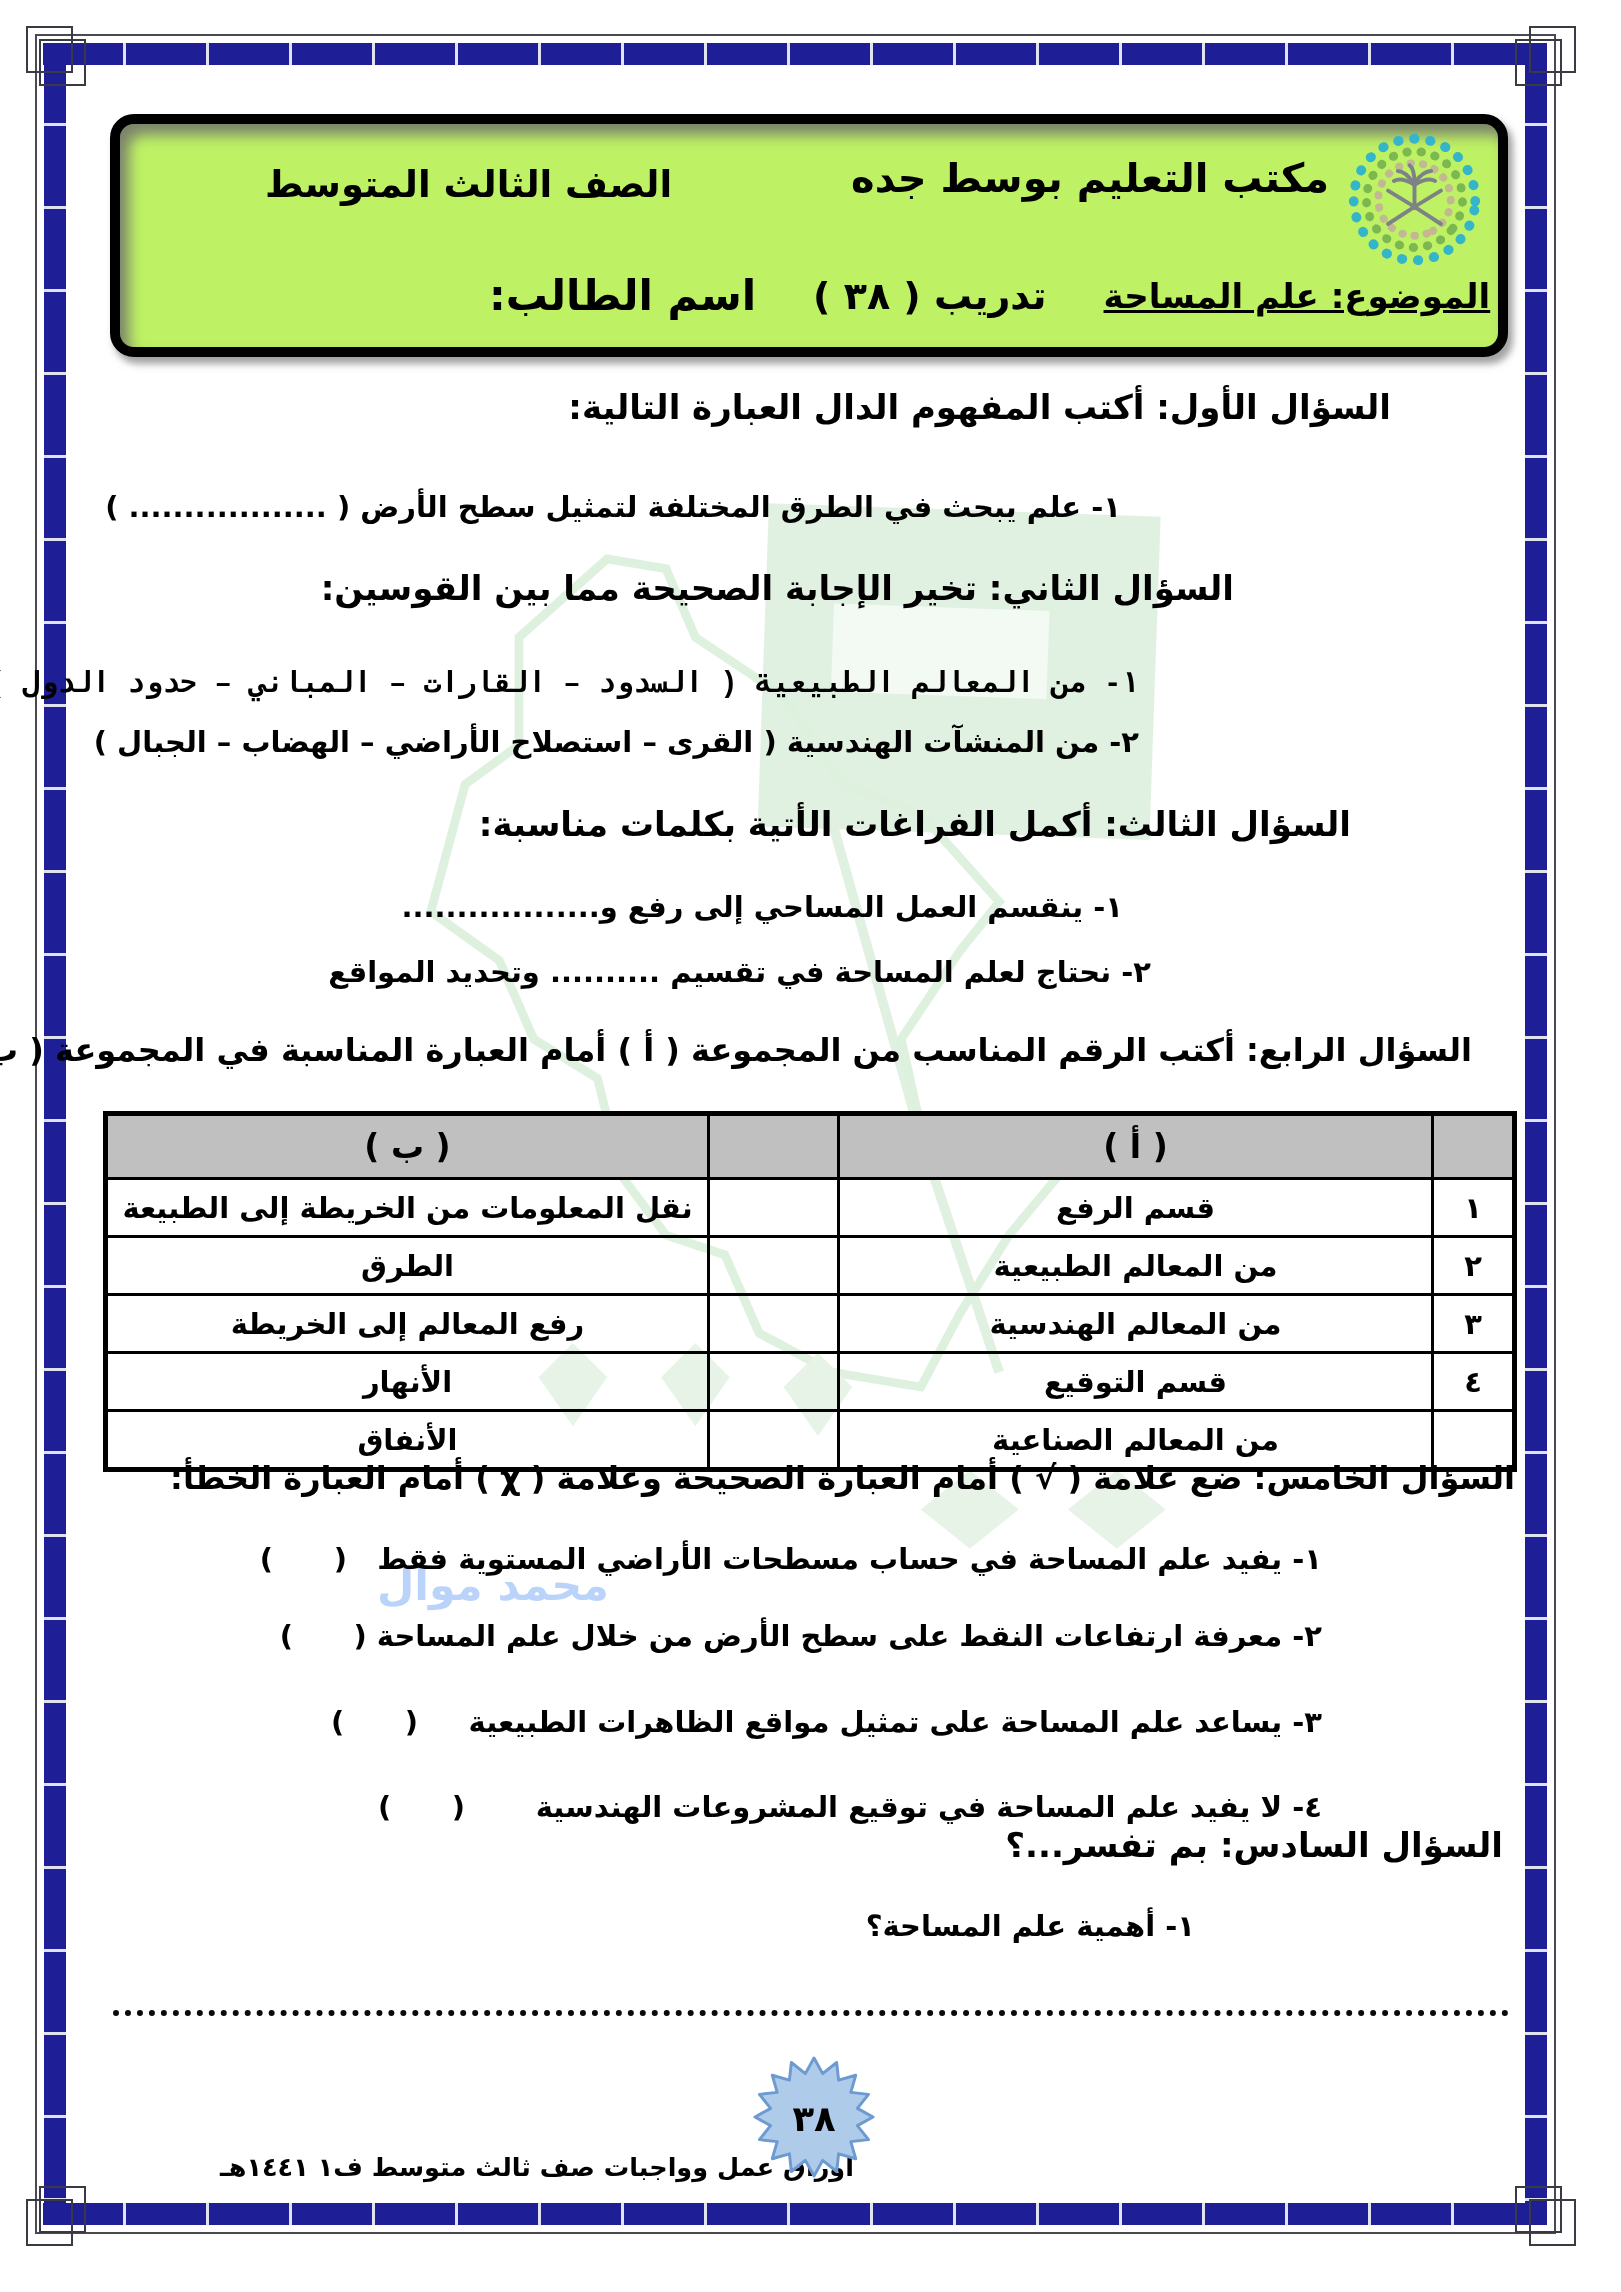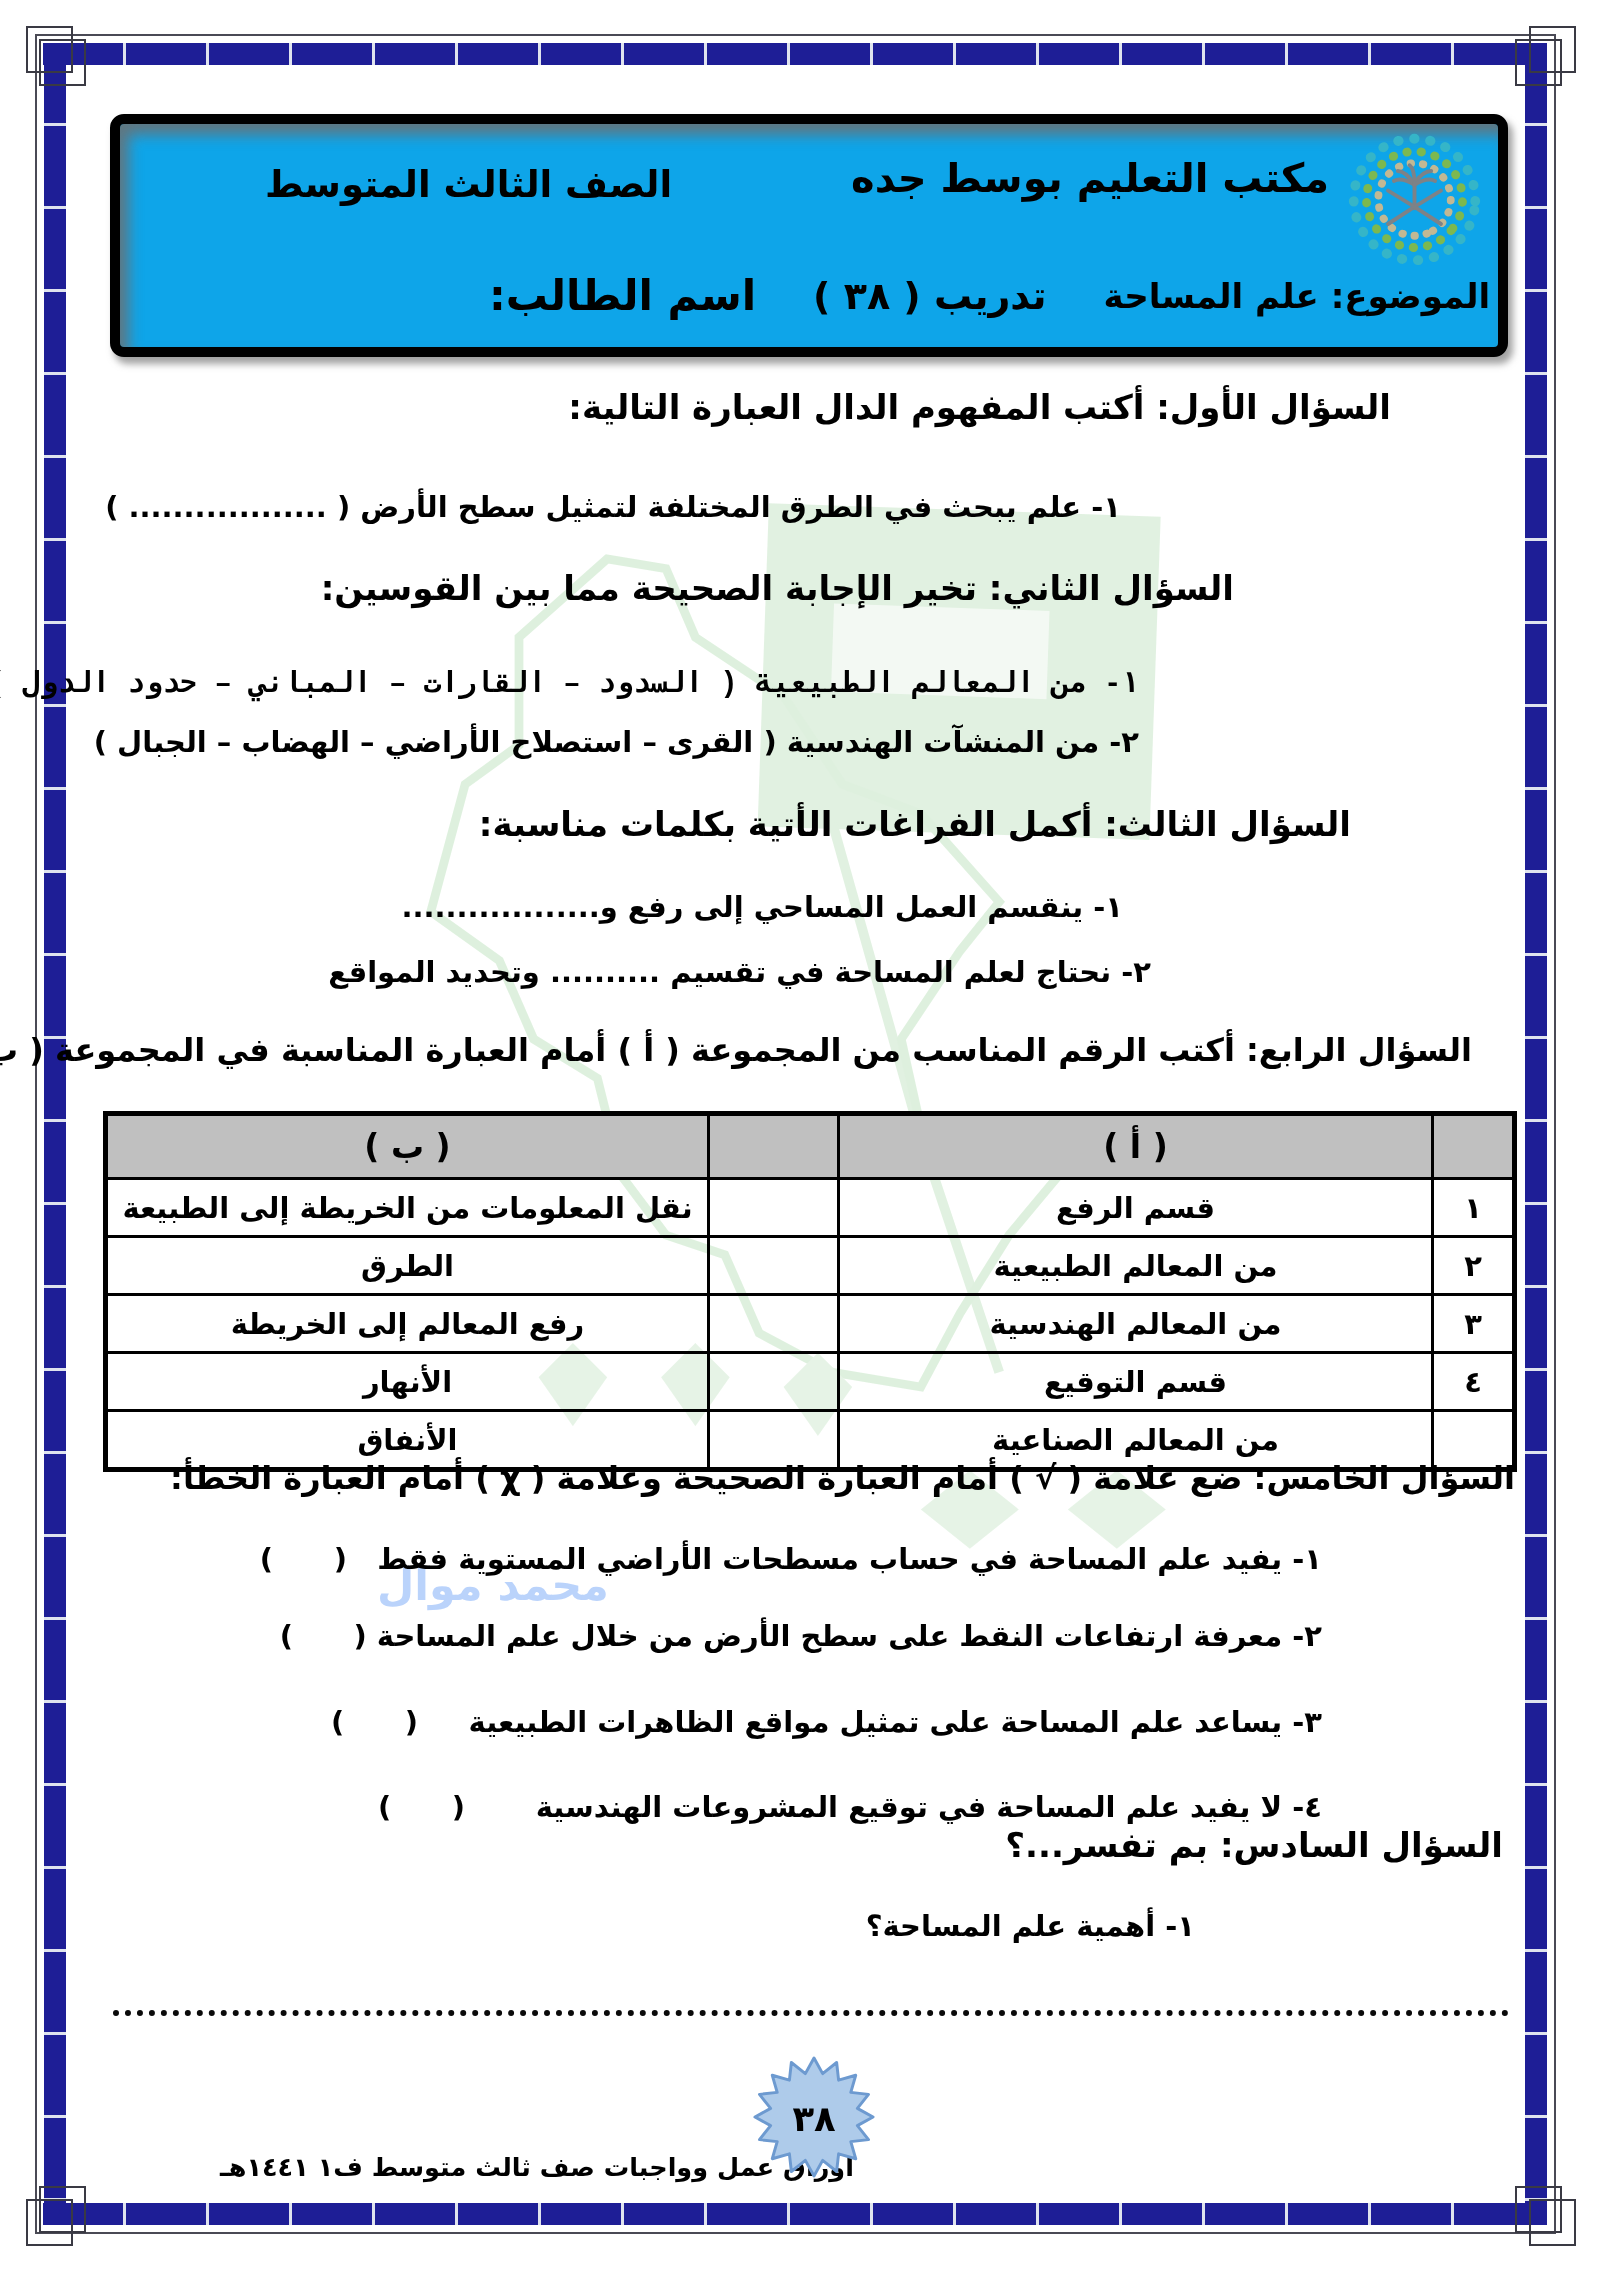--- a/index.html
+++ b/index.html
@@ -10,28 +10,28 @@
   .qitem{font-size:29px;letter-spacing:-0.5px;}
   
   .outer-line{position:absolute;left:35px;top:34px;right:65px;bottom:59px;
               border:2px solid #4a4a55;z-index:1;}
   .band{position:absolute;z-index:1;}
   .band-h{background:repeating-linear-gradient(90deg,var(--border-navy,#1e1e96) 0 80px,#dfe3ee 80px 83px);}
   .band-v{background:repeating-linear-gradient(180deg,var(--border-navy,#1e1e96) 0 80px,#dfe3ee 80px 83px);}
   .csq{position:absolute;width:43px;height:43px;border:2px solid #3a3a44;z-index:2;background:transparent;}
   
   .header-box{position:absolute;left:110px;top:114px;width:1378px;height:223px;z-index:3;
-              border:10.8px solid #000;border-radius:14px;background:#0ea5e9;
+              border:10.8px solid #000;border-radius:24px;background:#bef264;
               box-shadow:4.9px 6.9px 7.8px rgba(140,140,140,.8), inset 8.8px 10.8px 13.7px rgba(110,110,110,.85);}
   .hdr-grade{position:absolute;left:145px;top:39px;font-size:37px;font-weight:bold;}
   .hdr-office{position:absolute;right:169px;top:31px;font-size:40px;font-weight:bold;direction:rtl;}
   .hdr-logo{position:absolute;right:9.8px;top:2px;}
   .hdr-row2{position:absolute;left:0;right:0;top:147px;display:flex;direction:rtl;
             align-items:center;gap:57px;padding-right:7.8px;font-weight:bold;}
-  .hdr-subject{font-size:34px;}
+  .hdr-subject{font-size:34px;text-decoration:underline;}
   .hdr-training{font-size:38px;}
   .hdr-student{font-size:42px;}
   
   table.match{position:absolute;left:103px;top:1111px;z-index:3;border-collapse:collapse;
               table-layout:fixed;direction:rtl;}
   table.match td{border:3.9px solid #000;text-align:center;vertical-align:middle;
                  font-weight:bold;font-size:29px;height:55px;padding:0 5.9px;
                  white-space:nowrap;overflow:hidden;}
   table.match tr.head td{background:var(--table-header-bg,#c0c0c0);height:61px;font-size:33px;}
   table.match{border:5.9px solid #000;}

